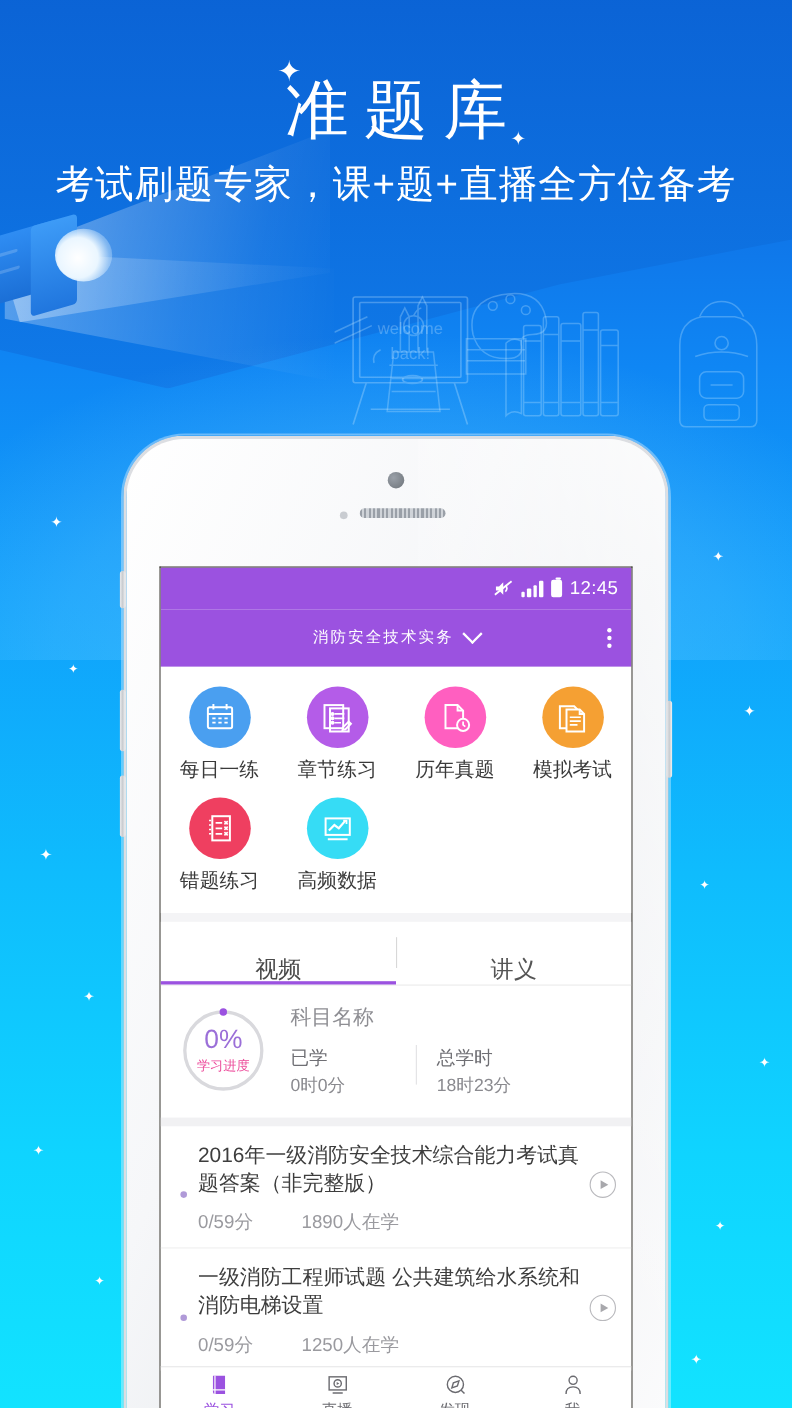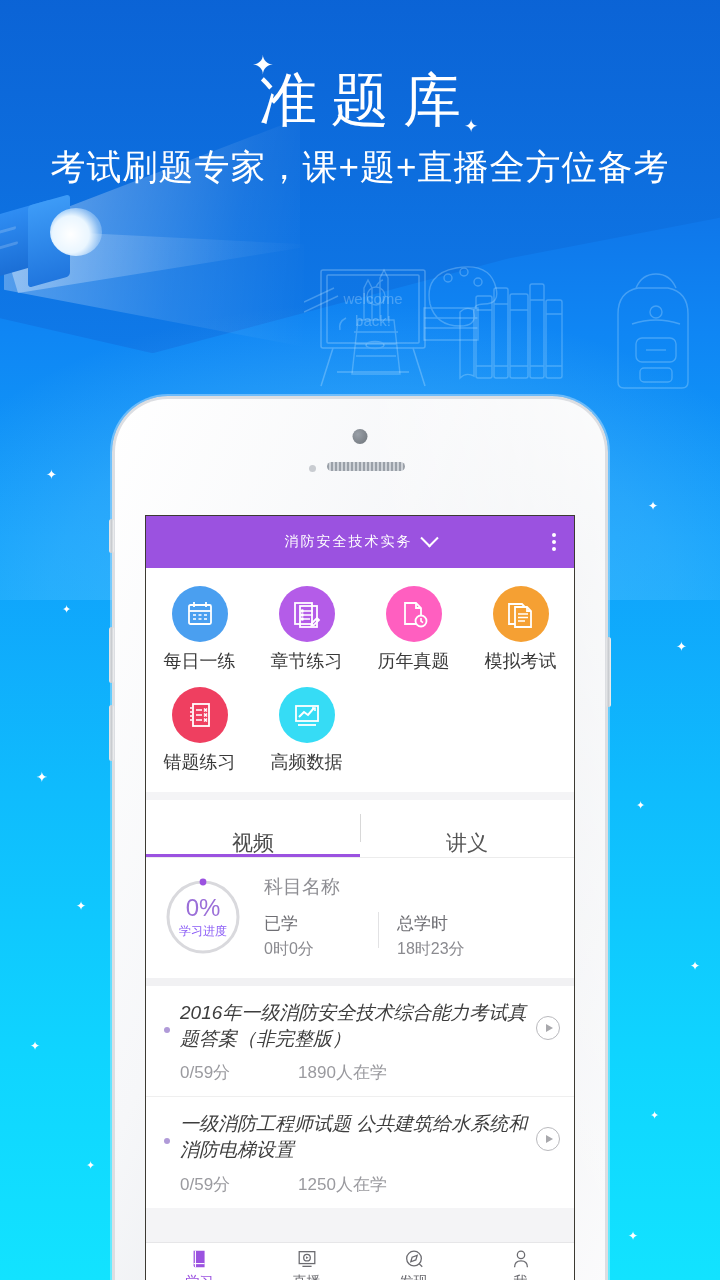--- a/index.html
+++ b/index.html
@@ -155,40 +155,40 @@
   .tab-div{ position:absolute; left:50%; top:14px; width:1px; height:28px; background:#d8d8d8; }
   .tab-underline{ position:absolute; left:0; bottom:0; width:50%; height:3px; background:#9b52e0; }
 
   
   .prog{ background:#fff; display:flex; align-items:center; padding:16px 18px 18px; gap:22px; border-bottom:8px solid #f1f1f3; }
   .ring{ width:78px; height:78px; position:relative; flex:none; }
   .ring svg{ position:absolute; inset:0; }
   .ring-txt{ position:absolute; inset:0; display:flex; flex-direction:column;
              align-items:center; justify-content:center; gap:1px; }
   .ring-pct{ font-size:24px; color:#9b6fd8; }
-  .ring-cap{ font-size:12px; color:#8b5cf6; }
+  .ring-cap{ font-size:12px; color:#ec4899; }
   .prog-right{ flex:1; }
   .subject{ font-size:19px; color:#8e8e93; margin-bottom:12px; }
   .stats{ display:flex; }
   .stat{ width:110px; }
   .stat-k{ font-size:17px; color:#6f6f74; margin-bottom:4px; }
   .stat-v{ font-size:16px; color:#8a8a8f; }
   .stat-sep{ width:1px; height:36px; background:#e2e2e4; margin:0 18px 0 4px; }
 
   
   .lst{ background:#fff; }
   .li{ padding:14px 14px 12px 14px; position:relative; }
   .li + .li{ border-top:1px solid #efefef; }
-  .li-head{ display:flex; align-items:center;font-style:italic; }
+  .li-head{ display:flex; align-items:flex-end; }
   .bullet{ width:6px; height:6px; border-radius:50%; background:#b09ad8; margin:9px 10px 0 4px; flex:none; }
   .li-title{ flex:1; font-size:19px; line-height:1.35; color:#3d3d3d; padding-right:8px; }
   .play{ width:24px; height:24px; border-radius:50%; border:1.5px solid #b9b9bd; flex:none; margin-top:4px;
          display:flex; align-items:center; justify-content:center; }
   .play i{ width:0; height:0; border-left:7px solid #a8a8ac; border-top:4.5px solid transparent; border-bottom:4.5px solid transparent; margin-left:2px;}
-  .li-meta{ display:flex; gap:68px; padding-left:20px; margin-top:10px; }
+  .li-meta{ display:flex; gap:44px; padding-left:20px; margin-top:10px; }
   .li-meta span{ font-size:17px; color:#9a9a9f; }
 
   
   .bnav{ position:absolute; left:0; right:0; bottom:0; height:54px; background:#fff;
          border-top:1px solid #e6e6e8; display:flex; }
   .bnav-item{ flex:1; display:flex; flex-direction:column; align-items:center; justify-content:center; gap:3px; }
   .bnav-label{ font-size:14px; color:#6b6b70; }
   .bnav-item.active .bnav-label{ color:#9b52e0; }
 </style>
 </head>
@@ -289,20 +289,35 @@
   <div class="cam"></div>
   <div class="speaker"></div>
   <div class="sensor"></div>
   <div class="btn-side btn-l1"></div>
   <div class="btn-side btn-l2"></div>
   <div class="btn-side btn-l3"></div>
   <div class="btn-side btn-r1"></div>
 
   <div class="screen">
 
+    <div class="statusbar">
+      <svg width="19" height="16" viewBox="0 0 20 16">
+        <path d="M3 6 h3 l4 -4 v12 l-4 -4 H3 Z" fill="#fff"></path>
+        <path d="M2 14 L18 1" stroke="#fff" stroke-width="1.8"></path>
+        <path d="M12 5 q3 3 0 6" stroke="#fff" stroke-width="1.6" fill="none"></path>
+      </svg>
+      <span class="sig">
+          <i></i>
+          <i></i>
+          <i></i>
+          <i></i>
+        </span>
+      <span class="batt"></span>
+      <span class="clock">12:45</span>
+    </div>
 
     <div class="appbar">
       <span class="appbar-title">消防安全技术实务</span>
       <span class="chev"></span>
       <span class="kebab">
           <span></span>
           <span></span>
           <span></span>
         </span>
     </div>

